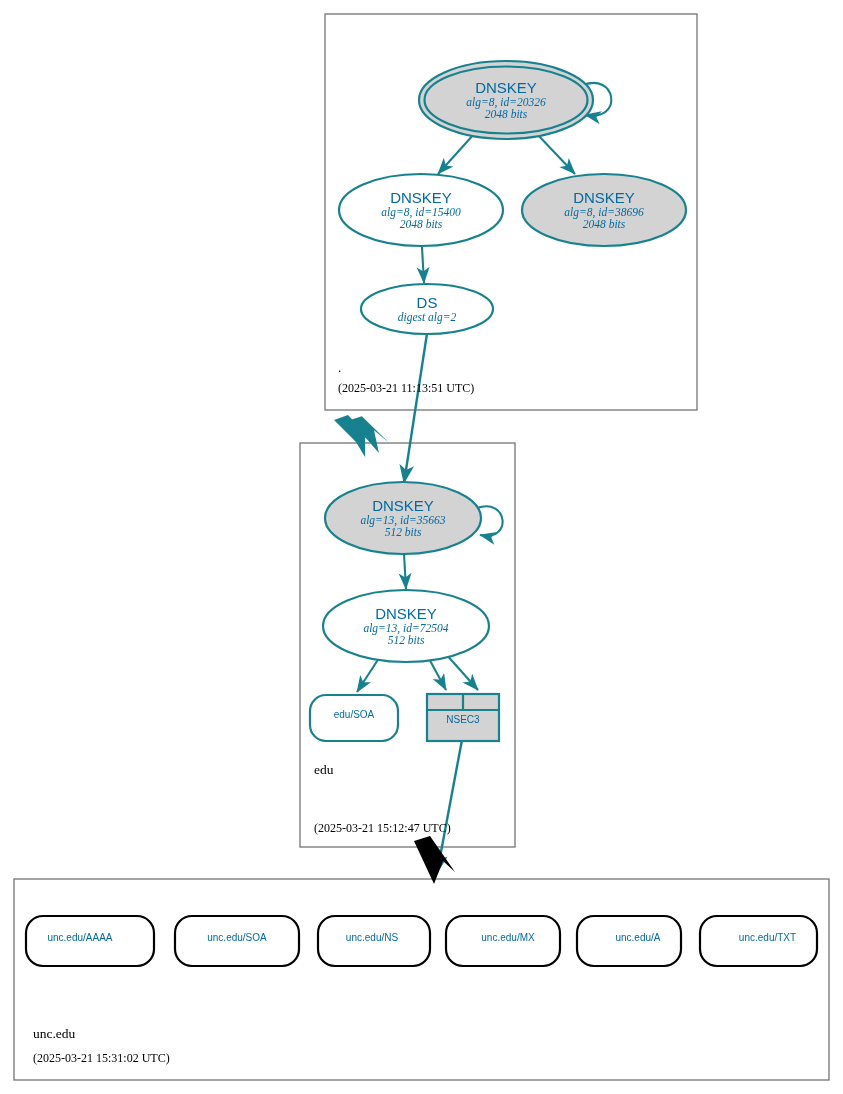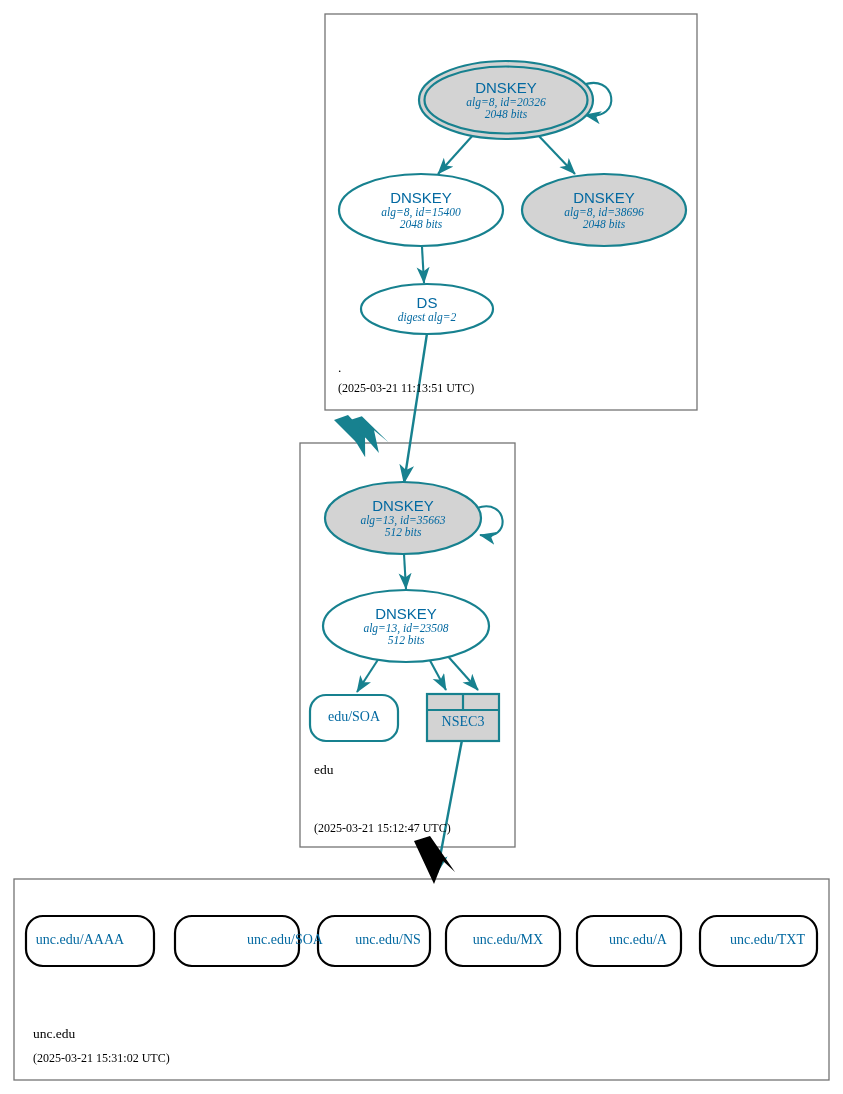--- a/index.html
+++ b/index.html
@@ -43,22 +43,22 @@
   .lbl-title-sans {
     font-family: "Liberation Sans", sans-serif;
     font-size: 15px;
   }
   .lbl-sub {
     font-family: "Liberation Serif", serif;
     font-size: 11.5px;
     font-style: italic;
   }
   .rr-label {
-    font-family: Liberation Serif, serif;
-    font-size: 14px;
+    font-family: Liberation Sans, sans-serif;
+    font-size: 10px;
   }
 </style>
 </head>
 <body>
 
 <svg id="canvas" viewBox="0 0 843 1094" xmlns="http://www.w3.org/2000/svg">
   <defs>
     <marker id="arrowTeal" markerWidth="9" markerHeight="9" refX="7.6" refY="3.1" orient="auto" markerUnits="strokeWidth">
       <path d="M0,0 L8,3.1 L0,6.2 L2.1,3.1 z" fill="#17818f"></path>
     </marker>
@@ -157,32 +157,32 @@
 <div class="zone-label zone-time" style="left:338px; top:381px;">(2025-03-21 11:13:51 UTC)</div>
 
 <div class="node-label" style="left:303px; top:497px; width:200px;">
   <div class="lbl-title-sans">DNSKEY</div>
   <div class="lbl-sub">alg=13, id=35663</div>
   <div class="lbl-sub">512 bits</div>
 </div>
 
 <div class="node-label" style="left:306px; top:605px; width:200px;">
   <div class="lbl-title-sans">DNSKEY</div>
-  <div class="lbl-sub">alg=13, id=23508</div>
+  <div class="lbl-sub">alg=13, id=72504</div>
   <div class="lbl-sub">512 bits</div>
 </div>
 
 <div class="node-label rr-label" style="left:304px; top:709px; width:100px;">edu/SOA</div>
 
 <div class="node-label rr-label" style="left:423px; top:714px; width:80px;">NSEC3</div>
 
 <div class="zone-label zone-name" style="left:314px; top:762px;">edu</div>
 <div class="zone-label zone-time" style="left:314px; top:821px;">(2025-03-21 15:12:47 UTC)</div>
 
 <div class="node-label rr-label" style="left:26px;  top:932px; width:108px;">unc.edu/AAAA</div>
-<div class="node-label rr-label" style="left:175px; top:932px; width:124px;padding-left:48px;">unc.edu/SOA</div>
-<div class="node-label rr-label" style="left:324px; top:932px; width:128px;">unc.edu/NS</div>
+<div class="node-label rr-label" style="left:175px; top:932px; width:124px;">unc.edu/SOA</div>
+<div class="node-label rr-label" style="left:308px; top:932px; width:128px;">unc.edu/NS</div>
 <div class="node-label rr-label" style="left:446px; top:932px; width:124px;">unc.edu/MX</div>
 <div class="node-label rr-label" style="left:577px; top:932px; width:122px;">unc.edu/A</div>
 <div class="node-label rr-label" style="left:700px; top:932px; width:135px;">unc.edu/TXT</div>
 
 <div class="zone-label zone-name" style="left:33px; top:1026px;">unc.edu</div>
 <div class="zone-label zone-time" style="left:33px; top:1051px;">(2025-03-21 15:31:02 UTC)</div>
 
 </body></html>

